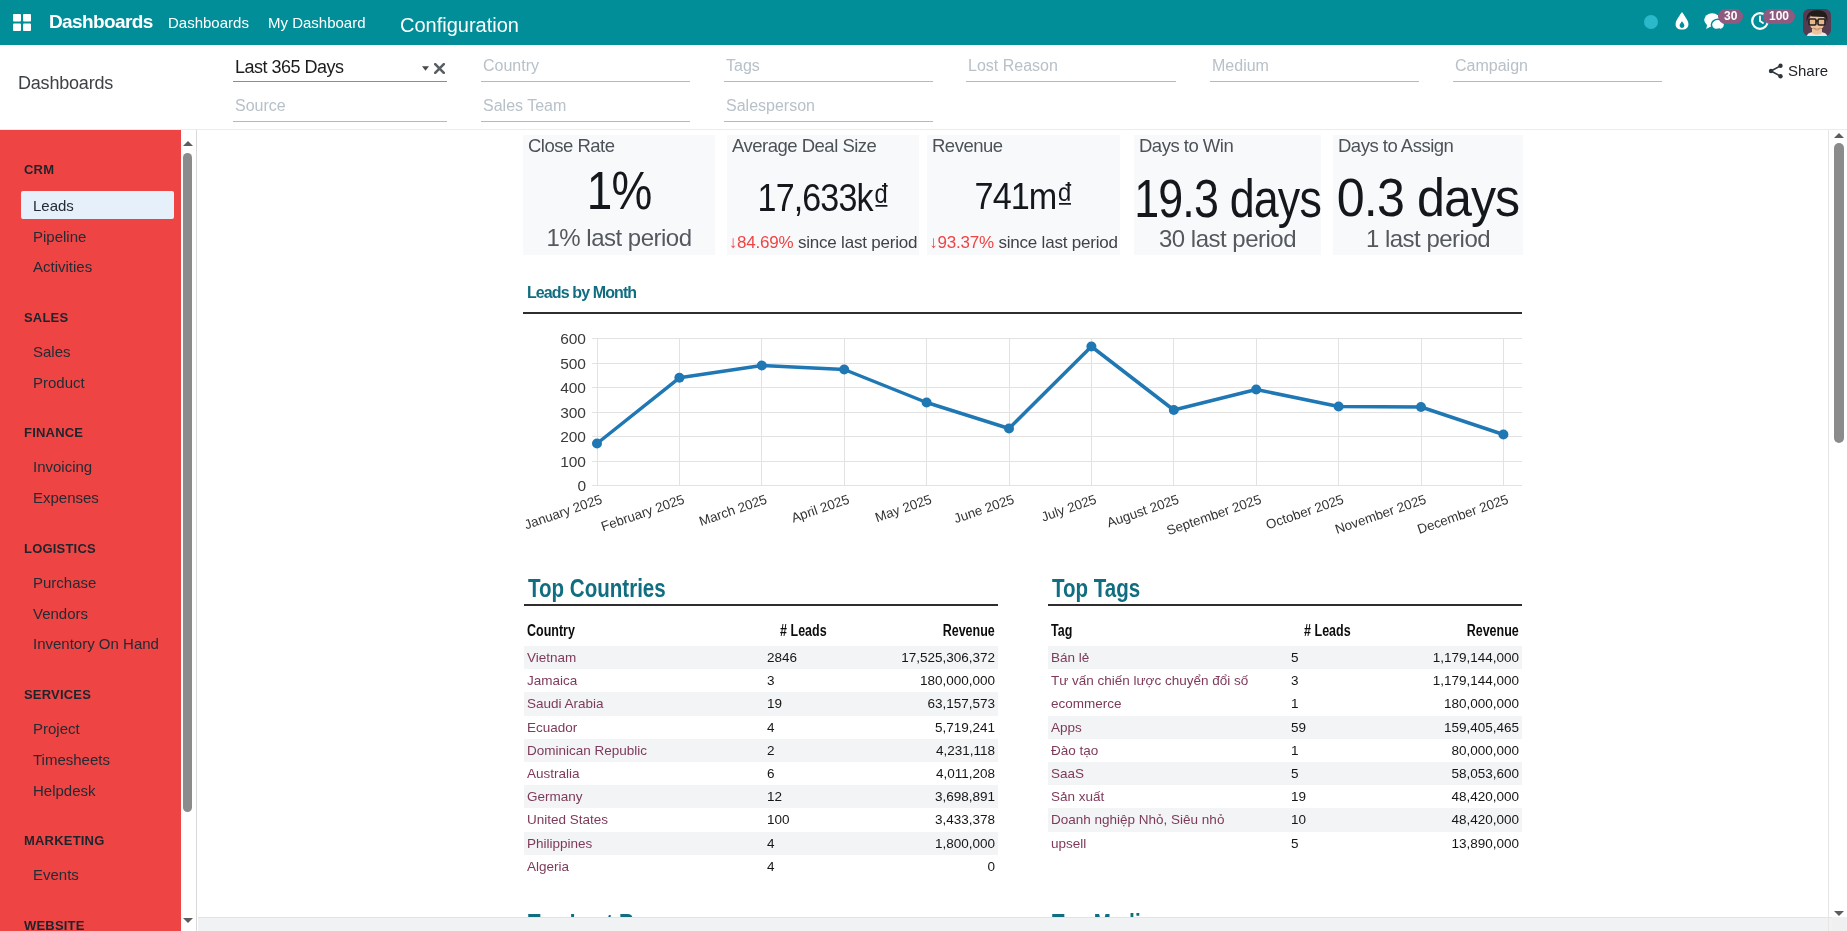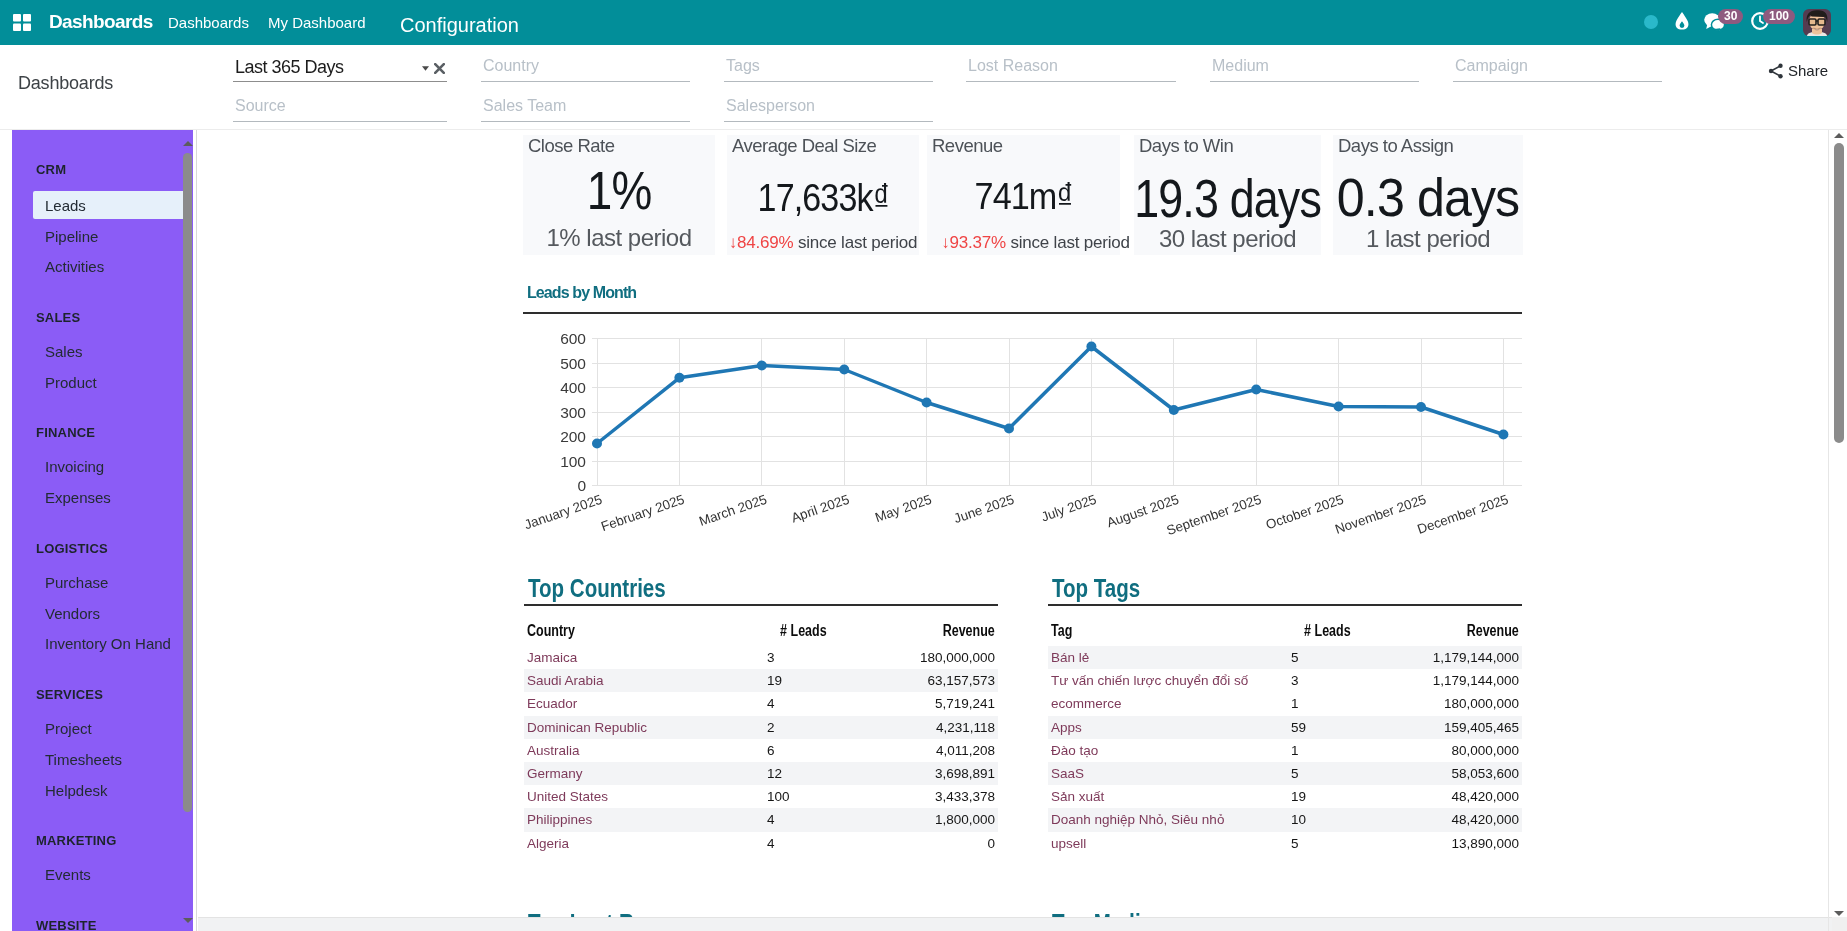--- a/index.html
+++ b/index.html
@@ -14,21 +14,21 @@
 #nav .m3 { position:absolute; left:400px; top:14px; font-size:20px; }
 .badge { position:absolute; background:#8e5a7f; color:#fff; font-size:12px; font-weight:bold; border-radius:8px; padding:1px 6px; line-height:13px; }
 
 #bcbar { position:absolute; left:0; top:45px; width:1847px; height:85px; background:#fff; border-bottom:1px solid #ececec; }
 #bcbar .title { position:absolute; left:18px; top:28px; font-size:18px; letter-spacing:-0.2px; color:#3d4246; }
 .fld { position:absolute; height:30px; border-bottom:1px solid #b3b9be; font-size:16px; color:#b8c0c8; }
 .fld.filled { border-bottom:1px solid #8d8d8d; color:#1c1c1c; }
 .fld span.ph { position:absolute; left:2px; top:5px; white-space:nowrap; }
 .fld.filled span.ph { font-size:18px; letter-spacing:-0.5px; }
 
-#sidebar { position:absolute; left:12px; top:130px; width:181px; height:801px; background:#8b5cf6; }
+#sidebar { position:absolute; left:0; top:130px; width:181px; height:801px; background:#ef4444; }
 #sidebar .hdr { position:absolute; left:24px; font-size:13px; font-weight:bold; color:#1d242c; letter-spacing:0.2px; }
 #sidebar .itm { position:absolute; left:33px; font-size:15px; color:#232b33; }
 #sidebar .hl { position:absolute; left:21px; top:61px; width:153px; height:28px; background:#e6f0fa; border-radius:2px; }
 #vline { position:absolute; left:196px; top:130px; width:1px; height:801px; background:#d9d9d9; }
 
 .sb-thumb { position:absolute; background:#8b8b8b; border-radius:5px; }
 .tri-up { width:0; height:0; border-left:5px solid transparent; border-right:5px solid transparent; border-bottom:5px solid #5c5c5c; position:absolute; }
 .tri-dn { width:0; height:0; border-left:5px solid transparent; border-right:5px solid transparent; border-top:5px solid #5c5c5c; position:absolute; }
 
 .kpi { position:absolute; top:135px; height:120px; background:#f8f9fb; }
@@ -180,21 +180,21 @@
   <div class="s" style="top:89px;"><span>1% last period</span></div>
 </div>
 <div class="kpi" style="left:727px;width:192px;">
   <div class="t">Average Deal Size</div>
   <div class="n" style="top:41px;font-size:39px;"><span style="transform:scaleX(0.873)">17,633k₫</span></div>
   <div class="s" style="top:98px;font-size:17px;letter-spacing:-0.2px;"><span class="red">↓84.69%</span><span class="dark"> since last period</span></div>
 </div>
 <div class="kpi" style="left:927px;width:193px;">
   <div class="t">Revenue</div>
   <div class="n" style="top:41px;font-size:36px;"><span style="transform:scaleX(0.95)">741m₫</span></div>
-  <div class="s" style="top:98px;font-size:17px;letter-spacing:-0.2px;margin-left:12px;"><span class="red">↓93.37%</span><span class="dark"> since last period</span></div>
+  <div class="s" style="top:98px;font-size:17px;letter-spacing:-0.2px;"><span class="red">↓93.37%</span><span class="dark"> since last period</span></div>
 </div>
 <div class="kpi" style="left:1134px;width:187px;">
   <div class="t">Days to Win</div>
   <div class="n" style="top:32px;font-size:54px;"><span style="transform:scaleX(0.83)">19.3 days</span></div>
   <div class="s" style="top:90px;"><span>30 last period</span></div>
 </div>
 <div class="kpi" style="left:1333px;width:190px;">
   <div class="t">Days to Assign</div>
   <div class="n" style="top:31px;font-size:54px;"><span style="transform:scaleX(0.93)">0.3 days</span></div>
   <div class="s" style="top:90px;"><span>1 last period</span></div>
@@ -259,20 +259,25 @@
   </svg>
 
 <div class="sect-title" style="left:528px;top:572.5px;font-size:26px;"><span>Top Countries</span></div>
 <div class="sect-hr" style="left:524px;top:604px;width:474px;"></div>
 <div class="tbl" style="left:524px;top:622px;">
   <div class="hrow">
       <div class="c1"><span class="cond">Country</span></div>
       <div class="c2"><span class="condr"># Leads</span></div>
       <div class="c3"><span class="condr">Revenue</span></div>
     </div>
+  <div class="row odd">
+      <div class="c1">Vietnam</div>
+      <div class="c2">2846</div>
+      <div class="c3">17,525,306,372</div>
+    </div>
   <div class="row">
       <div class="c1">Jamaica</div>
       <div class="c2">3</div>
       <div class="c3">180,000,000</div>
     </div>
   <div class="row odd">
       <div class="c1">Saudi Arabia</div>
       <div class="c2">19</div>
       <div class="c3">63,157,573</div>
     </div>

